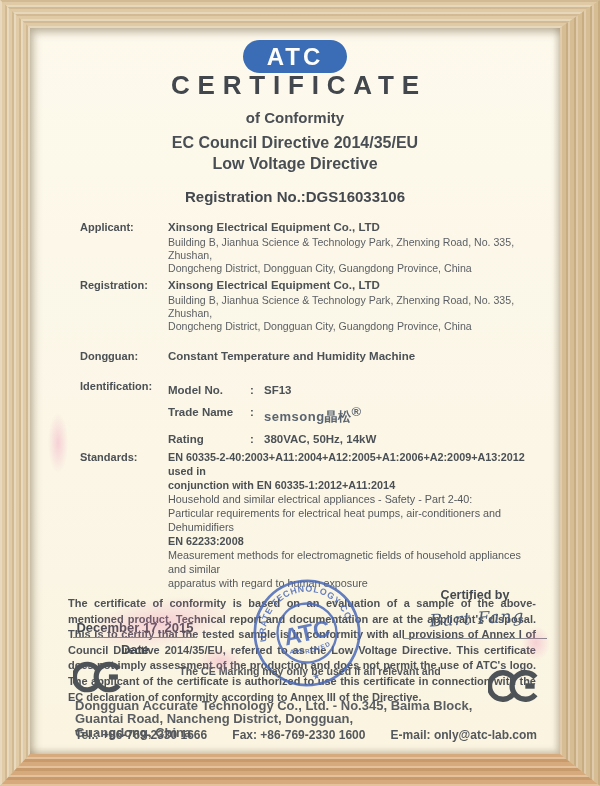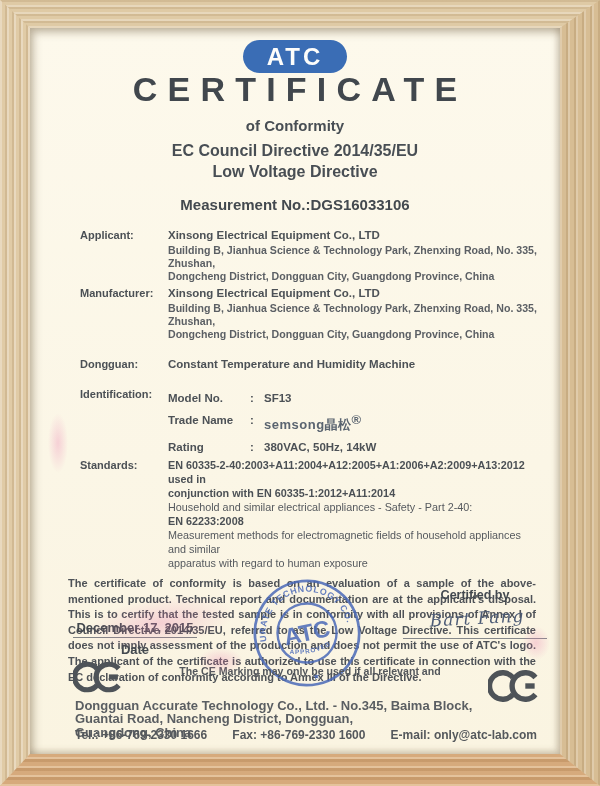--- a/index.html
+++ b/index.html
@@ -28,33 +28,33 @@
     position:absolute;left:30px;top:28px;right:40px;bottom:32px;
     background:linear-gradient(180deg,#fdf9ec 0%,#fbf6e6 60%,#faf4e1 100%);
     box-shadow:inset 3px 4px 8px rgba(110,90,60,.45), inset -3px -3px 6px rgba(110,90,60,.28);
   }
   .paper *{box-sizing:border-box;}
 
   
   .badge{margin:12px auto 0;width:104px;height:33px;border-radius:17px;
     background:#3a6db5;color:#fdfdfb;font-weight:bold;font-size:24px;
     letter-spacing:3px;text-align:center;line-height:33px;}
-  .title{margin:-3px 0 8px;text-align:center;font-size:34px;font-weight:bold;
+  .title{margin:-3px 0 8px;text-align:center;font-size:26px;font-weight:bold;
     color:#41474d;letter-spacing:.3em;text-indent:.3em;}
   .sub{margin-top:5px;text-align:center;font-size:15px;font-weight:bold;color:#484e54;}
   .dir1{margin-top:8px;text-align:center;font-size:16px;font-weight:bold;color:#484e54;}
   .dir2{margin-top:3px;text-align:center;font-size:16px;font-weight:bold;color:#484e54;}
   .reg{margin-top:15px;text-align:center;font-size:15px;font-weight:bold;color:#43494f;}
 
   
   .fields{margin:15px 22px 0 50px;font-size:11px;color:#53575c;}
   .frow{display:grid;grid-template-columns:88px 1fr;}
   .flabel{font-weight:bold;color:#4b5055;font-size:11px;line-height:14px;}
   .fname{font-weight:bold;font-size:11.5px;line-height:14px;color:#4c5156;}
-  .faddr{font-weight:bold;font-size:10.6px;line-height:13.2px;color:#5b5f64;margin-top:2px;}
+  .faddr{font-weight:normal;font-size:10.6px;line-height:13.2px;color:#5b5f64;margin-top:2px;}
   .mb10{margin-bottom:2px;}.mb16{margin-bottom:16px;}
   .id-row{display:grid;grid-template-columns:82px 14px 1fr;line-height:22px;font-weight:bold;font-size:11.5px;color:#4c5156;}
   .trade-logo{font-weight:bold;font-size:13px;letter-spacing:.5px;color:#5a6470;}
   .std{font-size:10.8px;line-height:14px;color:#55595e;}
   .std.b{font-weight:bold;color:#4b5055;}
 
   
   .decl{margin:6px 24px 0 38px;font-size:11px;font-weight:bold;color:#4e5257;
     line-height:15.6px;text-align:justify;}
 
@@ -95,37 +95,37 @@
 
 <div class="paper">
 
   <div class="badge">
     <span>ATC</span>
   </div>
   <div class="title">CERTIFICATE</div>
   <div class="sub">of Conformity</div>
   <div class="dir1">EC Council Directive 2014/35/EU</div>
   <div class="dir2">Low Voltage Directive</div>
-  <div class="reg">Measurement No.:DGS16033106</div>
+  <div class="reg">Registration No.:DGS16033106</div>
 
   <div class="fields">
 
     <div class="frow mb10">
       <div class="flabel">Applicant:</div>
       <div>
         <div class="fname">Xinsong Electrical Equipment Co., LTD</div>
         <div class="faddr">
           <span>Building B, Jianhua Science &amp; Technology Park, Zhenxing Road, No. 335, Zhushan,</span><br>
           <span>Dongcheng District, Dongguan City, Guangdong Province, China</span>
         </div>
       </div>
     </div>
 
     <div class="frow mb16">
-      <div class="flabel">Manufacturer:</div>
+      <div class="flabel">Registration:</div>
       <div>
         <div class="fname">Xinsong Electrical Equipment Co., LTD</div>
         <div class="faddr">
           <span>Building B, Jianhua Science &amp; Technology Park, Zhenxing Road, No. 335, Zhushan,</span><br>
           <span>Dongcheng District, Dongguan City, Guangdong Province, China</span>
         </div>
       </div>
     </div>
 
     <div class="frow mb16">
@@ -153,20 +153,21 @@
         </div>
       </div>
     </div>
 
     <div class="frow">
       <div class="flabel">Standards:</div>
       <div>
         <div class="std b">EN 60335-2-40:2003+A11:2004+A12:2005+A1:2006+A2:2009+A13:2012 used in</div>
         <div class="std b">conjunction with EN 60335-1:2012+A11:2014</div>
         <div class="std">Household and similar electrical appliances - Safety - Part 2-40:</div>
+        <div class="std">Particular requirements for electrical heat pumps, air-conditioners and Dehumidifiers</div>
         <div class="std b">EN 62233:2008</div>
         <div class="std">Measurement methods for electromagnetic fields of household appliances and similar</div>
         <div class="std">apparatus with regard to human exposure</div>
       </div>
     </div>
   </div>
 
   <div class="decl">The certificate of conformity is based on an evaluation of a sample of the above-mentioned product. Technical report and documentation are at the applicant's disposal. This is to certify that the tested sample is in conformity with all provisions of Annex I of Council Directive 2014/35/EU, referred to as the Low Voltage Directive. This certificate does not imply assessment of the production and does not permit the use of ATC's logo. The applicant of the certificate is authorized to use this certificate in connection with the EC declaration of conformity according to Annex III of the Directive.</div>
 
   <div class="abs certified">Certified by</div>

